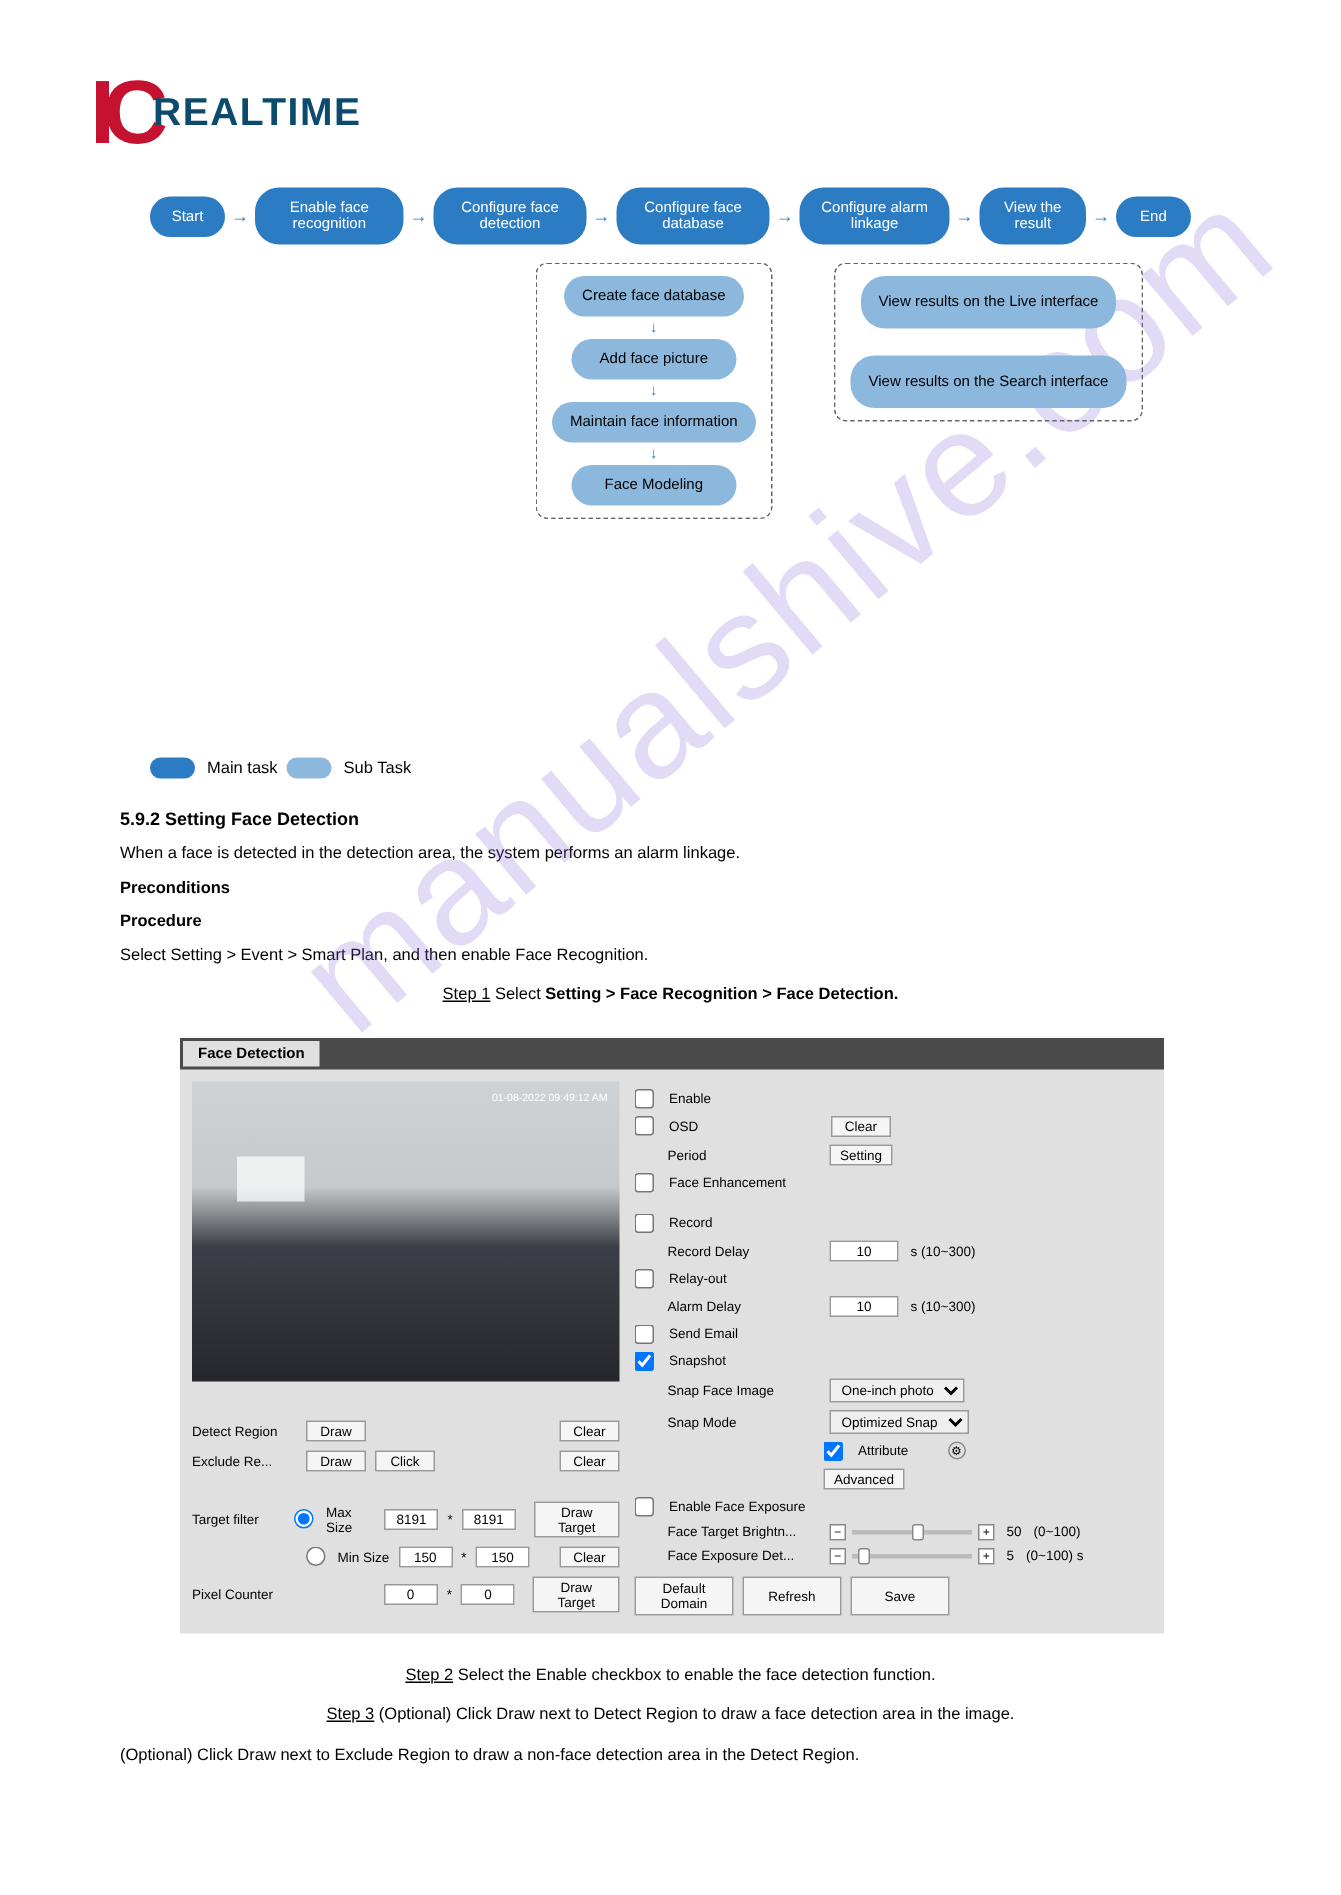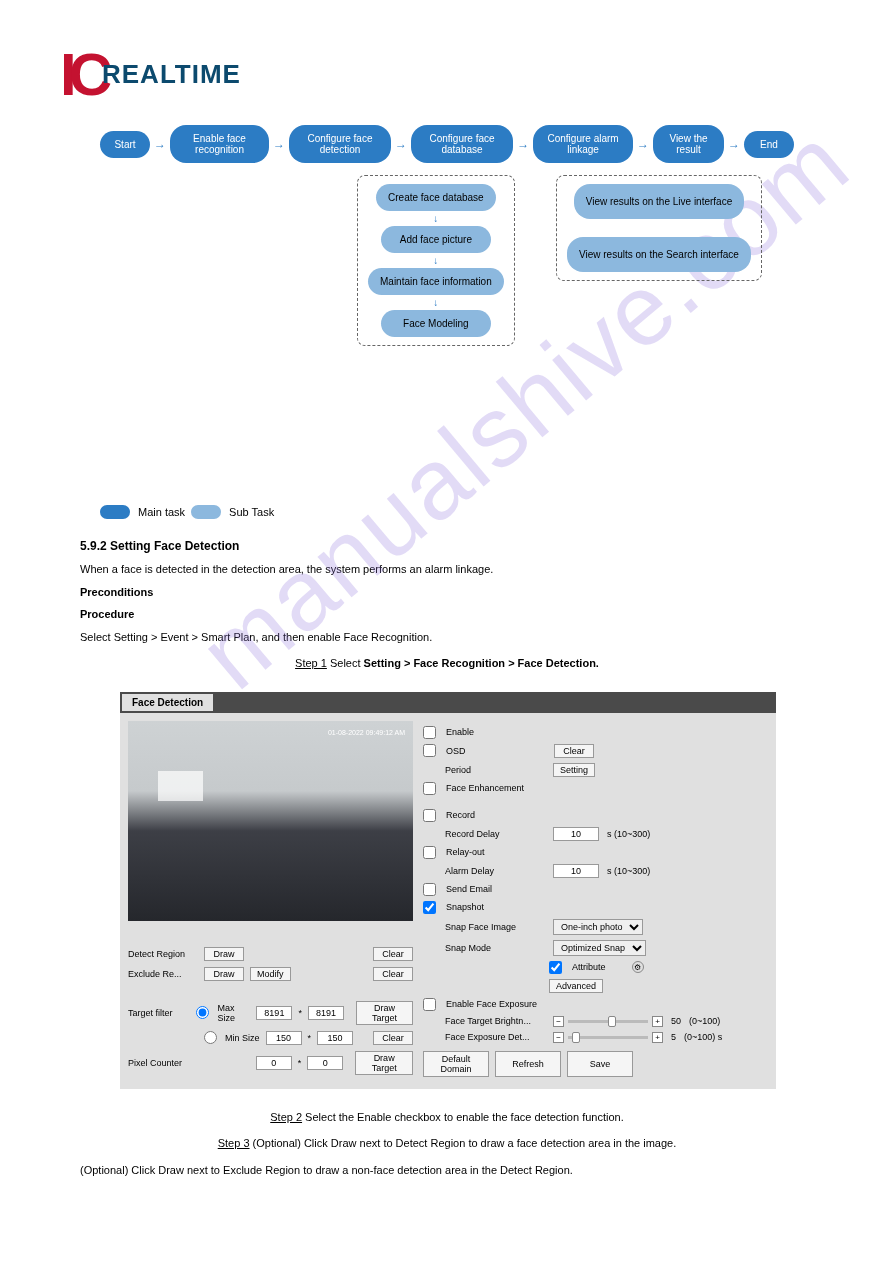--- a/index.html
+++ b/index.html
@@ -144,21 +144,21 @@
         <div style="height:20px;"></div>
         <div class="ctrl-row">
           <label>Detect Region</label>
           <button class="btn sm">Draw</button>
           <span class="gap"></span>
           <button class="btn sm">Clear</button>
         </div>
         <div class="ctrl-row">
           <label>Exclude Re...</label>
           <button class="btn sm">Draw</button>
-          <button class="btn sm">Modify</button>
+          <button class="btn sm">Click</button>
           <span class="gap"></span>
           <button class="btn sm">Clear</button>
         </div>
         <div style="height:8px;"></div>
         <div class="ctrl-row">
           <label>Target filter</label>
           <input type="radio" class="radio" checked="" style="">
           <span>Max Size</span>
           <input class="txt" value="8191" style="">
           <span>*</span>

